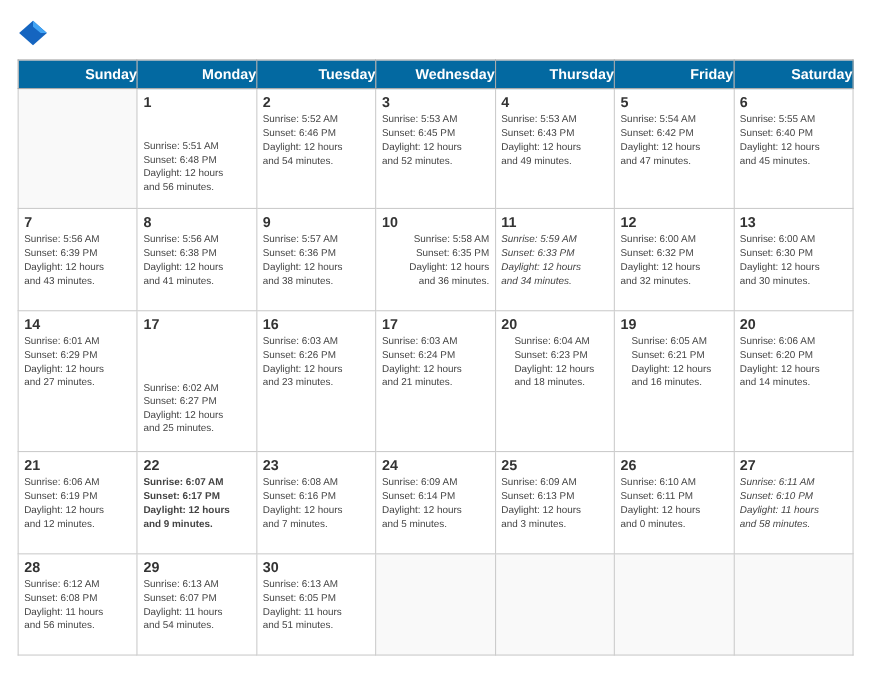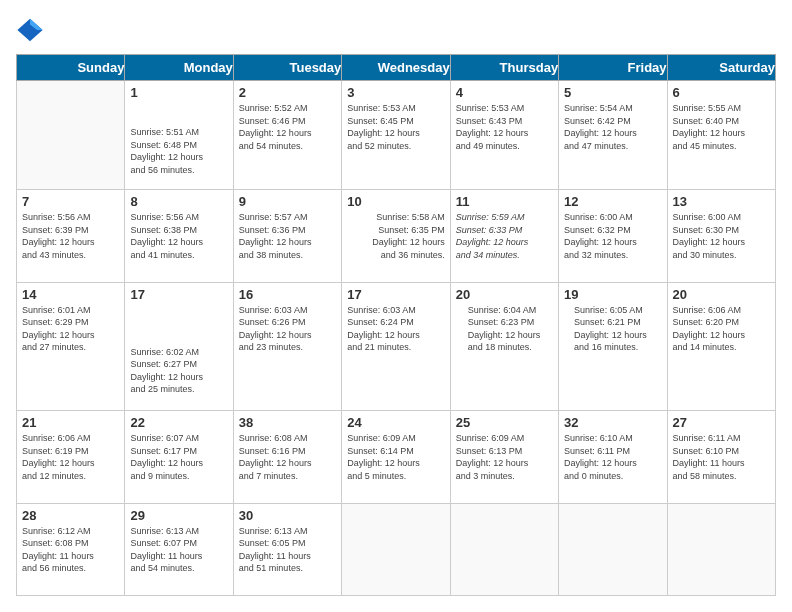--- a/index.html
+++ b/index.html
@@ -272,56 +272,56 @@
         <tr>
           <td>
             <span class="day-number">21</span>
             <div class="day-info" style="white-space: pre-line;">Sunrise: 6:06 AM
 Sunset: 6:19 PM
 Daylight: 12 hours
 and 12 minutes.</div>
           </td>
           <td>
             <span class="day-number">22</span>
-            <div class="day-info" style="white-space: pre-line;">Sunrise: 6:07 AM
+            <div class="day-info" style="white-space: pre-line; font-weight: bold;">Sunrise: 6:07 AM
 Sunset: 6:17 PM
 Daylight: 12 hours
 and 9 minutes.</div>
           </td>
           <td>
-            <span class="day-number">38</span>
+            <span class="day-number">23</span>
             <div class="day-info" style="white-space: pre-line;">Sunrise: 6:08 AM
 Sunset: 6:16 PM
 Daylight: 12 hours
 and 7 minutes.</div>
           </td>
           <td>
             <span class="day-number">24</span>
             <div class="day-info" style="white-space: pre-line;">Sunrise: 6:09 AM
 Sunset: 6:14 PM
 Daylight: 12 hours
 and 5 minutes.</div>
           </td>
           <td>
             <span class="day-number">25</span>
             <div class="day-info" style="white-space: pre-line;">Sunrise: 6:09 AM
 Sunset: 6:13 PM
 Daylight: 12 hours
 and 3 minutes.</div>
           </td>
           <td>
-            <span class="day-number">32</span>
+            <span class="day-number">26</span>
             <div class="day-info" style="white-space: pre-line;">Sunrise: 6:10 AM
 Sunset: 6:11 PM
 Daylight: 12 hours
 and 0 minutes.</div>
           </td>
           <td>
             <span class="day-number">27</span>
-            <div class="day-info" style="white-space: pre-line;">Sunrise: 6:11 AM
+            <div class="day-info" style="white-space: pre-line; font-style: italic;">Sunrise: 6:11 AM
 Sunset: 6:10 PM
 Daylight: 11 hours
 and 58 minutes.</div>
           </td>
         </tr>
         <tr>
           <td>
             <span class="day-number">28</span>
             <div class="day-info" style="white-space: pre-line;">Sunrise: 6:12 AM
 Sunset: 6:08 PM

